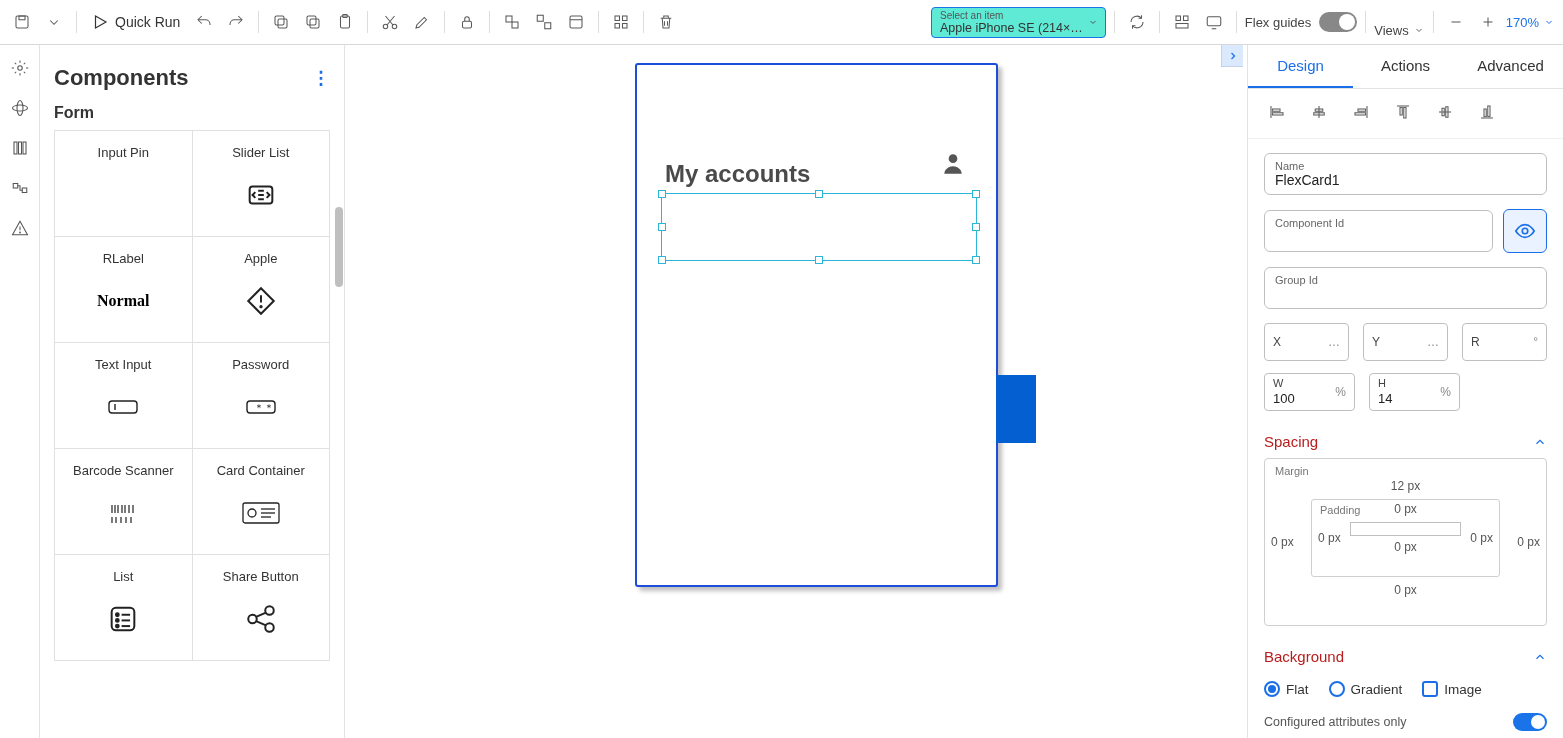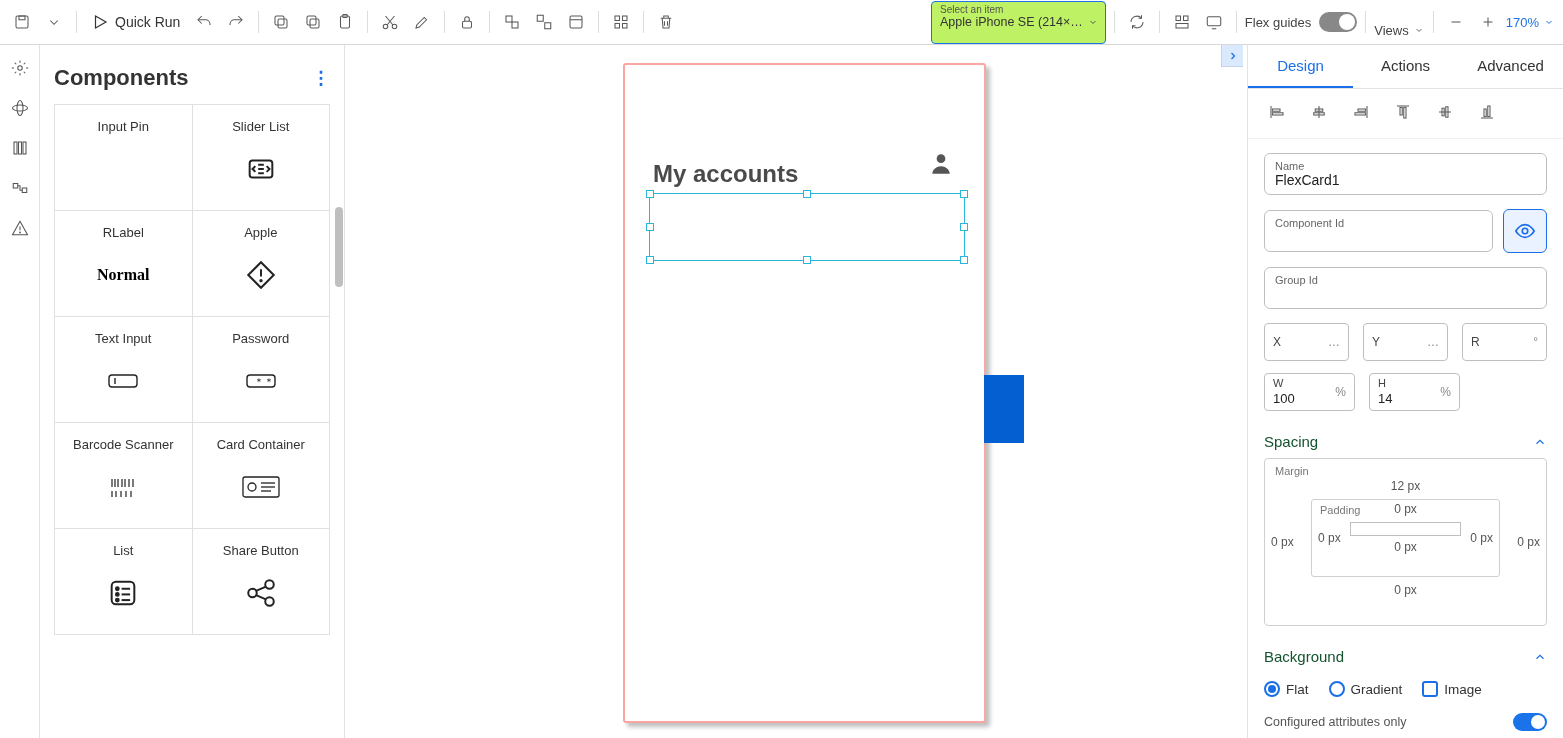--- a/index.html
+++ b/index.html
@@ -5,21 +5,21 @@
   * { box-sizing: border-box; margin: 0; padding: 0; font-family: -apple-system, BlinkMacSystemFont, 'Segoe UI', Arial, sans-serif; }
   body { width: 1563px; height: 738px; background: #fff; overflow: hidden; position: relative; }
 
   
   .toolbar { height: 45px; border-bottom: 1px solid #d8d8d8; display: flex; align-items: center; padding: 0 8px; gap: 4px; }
   .tool-btn { width: 28px; height: 28px; display:flex; align-items:center; justify-content:center; color:#444; border-radius:4px; cursor:pointer;}
   .tool-btn svg { width:18px; height:18px; stroke:#5a5a5a; fill:none; stroke-width:1.4; }
   .divider { width:1px; height:22px; background:#ddd; margin:0 4px;}
   .quick-run { display:flex; align-items:center; gap:6px; color:#333; font-size:14px; padding:4px 6px; border-radius:4px; cursor:pointer;}
   .spacer { flex:1; }
-  .device-select { border:1px solid #1a73e8; border-radius:4px; padding:2px 22px 14px 8px; font-size:11px; color:#333; background:#bef264; min-width:170px; position:relative; cursor:pointer;}
+  .device-select { border:1px solid #1a73e8; border-radius:4px; padding:2px 22px 2px 8px; font-size:11px; color:#333; background:#5eead4; min-width:170px; position:relative; cursor:pointer;}
   .device-select .lbl { font-size:10px; color:#555;}
   .device-select .val { font-size:12.5px; white-space:nowrap; overflow:hidden; text-overflow:ellipsis; max-width:150px;}
   .device-select .chev { position:absolute; right:6px; top:50%; transform:translateY(-50%); }
   .flex-toggle { display:flex; align-items:center; gap:8px; font-size:13px; color:#444;}
   .switch { width:38px; height:20px; border-radius:10px; background:#888; position:relative; cursor:pointer;}
   .switch.on { background:#1a73e8;}
   .switch .knob { width:16px; height:16px; border-radius:50%; background:#fff; position:absolute; top:2px; right:2px;}
   .views-btn { display:flex; align-items:center; gap:4px; font-size:13px; color:#444; cursor:pointer;margin-top:16px;}
   .zoom { display:flex; align-items:center; gap:4px; font-size:13px; color:#1a73e8; cursor:pointer;}
 
@@ -37,21 +37,21 @@
   .search-box .cursor { position:absolute; left:128px; top:20px; width:2px; height:18px; background:#000;}
   .section-title { font-size:16px; font-weight:600; color:#333; margin-bottom:8px;}
   .comp-grid { display:grid; grid-template-columns:1fr 1fr; border:1px solid #e0e0e0; border-right:none; border-bottom:none;}
   .comp-cell { height:106px; border-right:1px solid #e0e0e0; border-bottom:1px solid #e0e0e0; display:flex; flex-direction:column; align-items:center; justify-content:flex-start; padding:14px 0 0; gap:12px; cursor:pointer;}
   .comp-cell .name { font-size:13px; color:#333; text-align:center;}
   .comp-cell .icon { height:46px; display:flex; align-items:center; justify-content:center;}
   .scroll-thumb { position:absolute; right:1px; top:162px; width:8px; height:80px; background:#bfbfbf; border-radius:4px;}
 
   
   .canvas { position:absolute; left:345px; right:320px; top:45px; bottom:0; background:#fff; }
-  .device { position:absolute; left:278px; top:18px; width:363px; height:660px; background:#fff; border:2px solid #fca5a5; border-radius:3px; box-shadow:4px 4px 4px rgba(0,0,0,0.25);}
+  .device { position:absolute; left:290px; top:18px; width:363px; height:524px; background:#fff; border:2px solid #1d4ed8; border-radius:3px; box-shadow:4px 4px 4px rgba(0,0,0,0.25);}
   .device .content { position:absolute; inset:0; padding:0;}
   .device .header { position:absolute; left:28px; top:95px; font-size:24px; font-weight:600; color:#4a4a4a;}
   .device .avatar { position:absolute; right:30px; top:85px; width:26px; height:26px;}
   .selection { position:absolute; left:24px; top:128px; width:316px; height:68px; border:1.5px solid #2ab5d9;}
   .handle { position:absolute; width:8px; height:8px; border:1px solid #2ab5d9; background:#fff;}
   .blue-tab { position:absolute; right:-40px; top:310px; width:40px; height:68px; background:#045fd0;}
 
   
   .panel-toggle { position:absolute; right:320px; top:45px; width:22px; height:22px; background:#dbe9ff; border:1px solid #c4d3ea; border-top:none; border-right:none; display:flex; align-items:center; justify-content:center; cursor:pointer;}
   .right-panel { position:absolute; right:0; top:45px; width:316px; bottom:0; border-left:1px solid #e3e3e3; overflow:hidden; font-size:13px;}
@@ -65,21 +65,21 @@
   .field-box .flabel { font-size:11px; color:#666;}
   .field-box .fval { font-size:14px; color:#222; min-height:18px;}
   .field-row { display:flex; gap:10px; align-items:center;}
   .eye-btn { width:44px; height:44px; border:1px solid #1a6fe8; border-radius:6px; background:#eaf1ff; display:flex; align-items:center; justify-content:center; cursor:pointer;}
   .dim-row { display:flex; gap:14px; margin:12px 0;}
   .dim-box { flex:1; border:1px solid #bfbfbf; border-radius:4px; height:38px; display:flex; align-items:center; justify-content:space-between; padding:0 8px; font-size:12px; color:#444;}
   .dim-box .l { font-weight:500;}
   .dim-box .u { color:#888;}
   .dim-box .v { font-size:13px; color:#222;}
   .section-head { display:flex; justify-content:space-between; align-items:center; padding:10px 0 8px; cursor:pointer;}
-  .section-head .t { font-size:15px; color:#14532d;}
+  .section-head .t { font-size:15px; color:#b91c1c;}
   .section-head svg { width:14px; height:14px; stroke:#1a6fe8; fill:none; stroke-width:2;}
   .box-model { border:1px solid #cfcfcf; border-radius:4px; padding:6px 10px 28px; position:relative; font-size:12px; color:#555; margin-bottom:12px;}
   .bm-label { font-size:11px; color:#777;}
   .bm-center { border:1px solid #cfcfcf; border-radius:3px; margin:6px 36px 0; padding:4px 8px 22px; position:relative;}
   .bm-inner { border:1px solid #bfbfbf; height:14px; margin:6px 30px 0; background:#fff;}
   .bgopts { display:flex; gap:20px; align-items:center; margin:8px 0 10px;}
   .bgopts label { display:flex; align-items:center; gap:6px; font-size:13.5px; color:#333; cursor:pointer;}
   .r-circ { width:16px; height:16px; border:2px solid #1a6fe8; border-radius:50%; display:inline-flex; align-items:center; justify-content:center;}
   .r-circ.sel::after { content:''; width:8px; height:8px; background:#1a6fe8; border-radius:50%;}
   .r-sq { width:16px; height:16px; border:2px solid #1a6fe8; border-radius:3px;}
@@ -282,20 +282,21 @@
         <line x1="12" y1="10" x2="12" y2="15"></line>
         <circle cx="12" cy="18" r="0.5" fill="#555"></circle>
       </svg></span>
 </div>
 
 <div class="components">
   <h2>
     <span>Components</span>
     <span class="more">⋮</span>
   </h2>
+  <div class="section-title">Form</div>
   <div class="comp-grid">
     <div class="comp-cell">
       <div class="name">Input Pin</div>
       <div class="icon"></div>
     </div>
     <div class="comp-cell">
       <div class="name">Slider List</div>
       <div class="icon">
           <svg width="34" height="34" viewBox="0 0 24 24" stroke="#222" fill="none" stroke-width="1.4">
             <rect x="4" y="6" width="16" height="12" rx="2"></rect>

